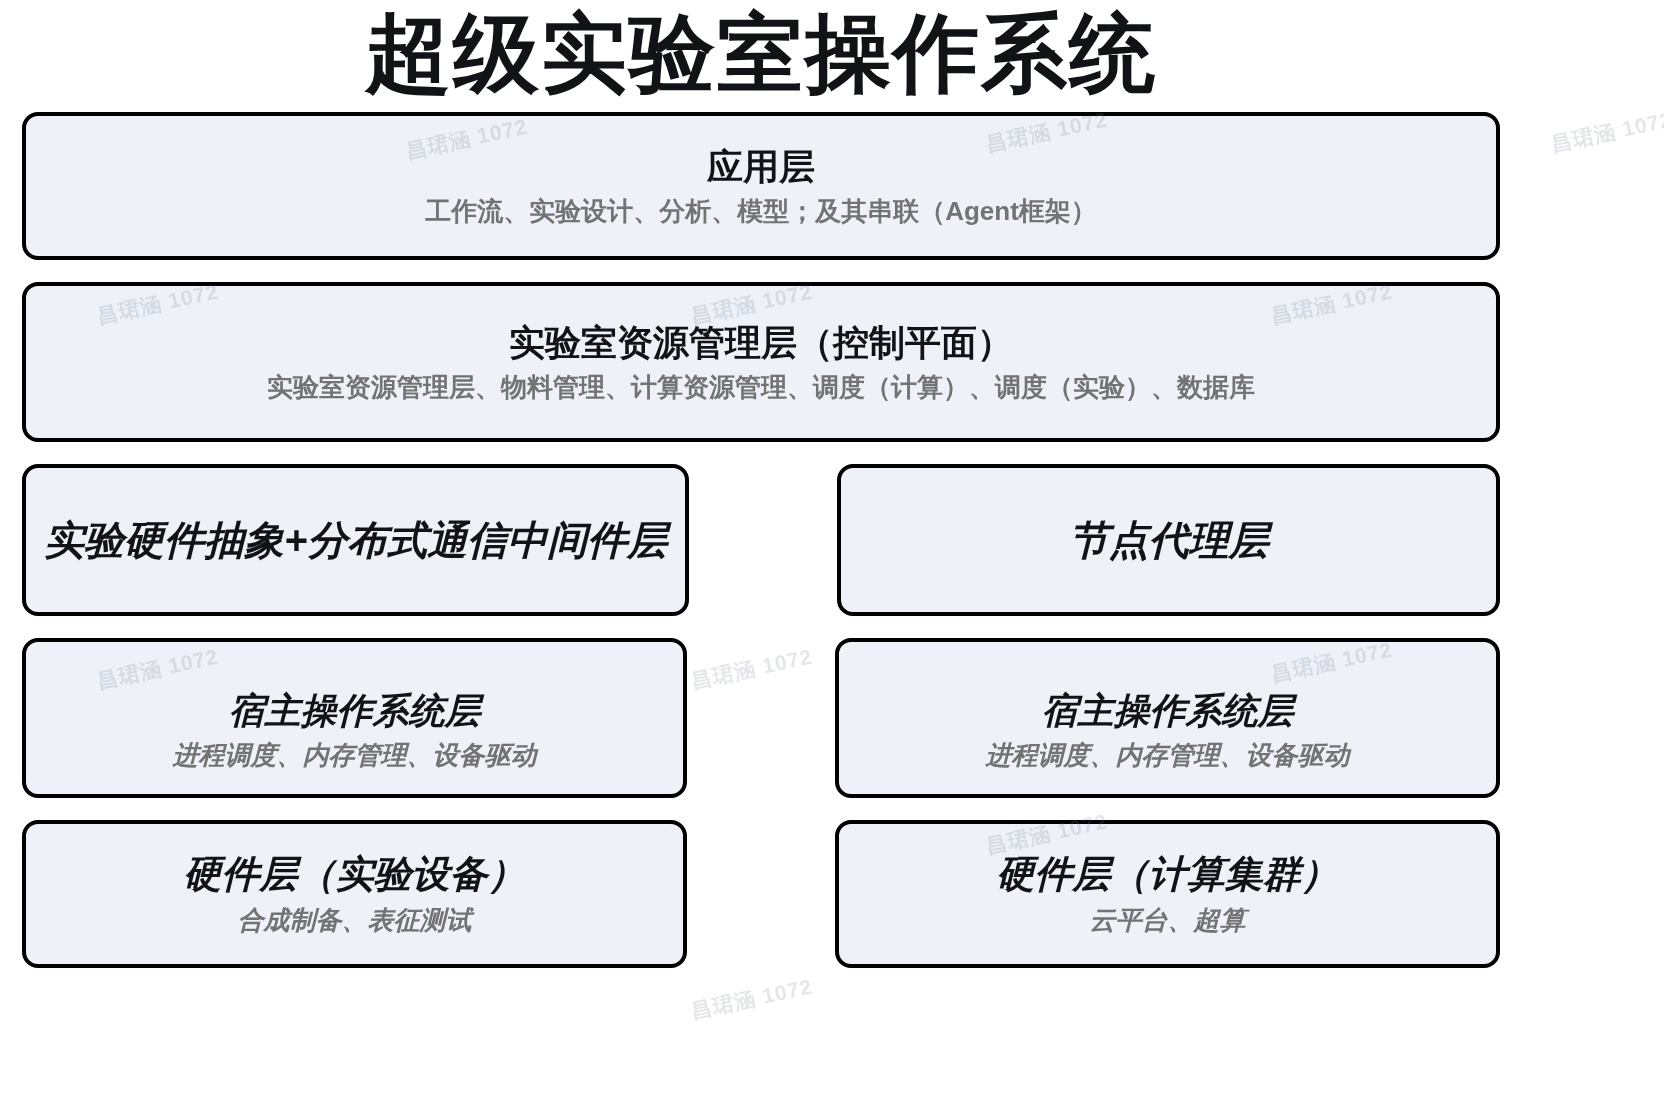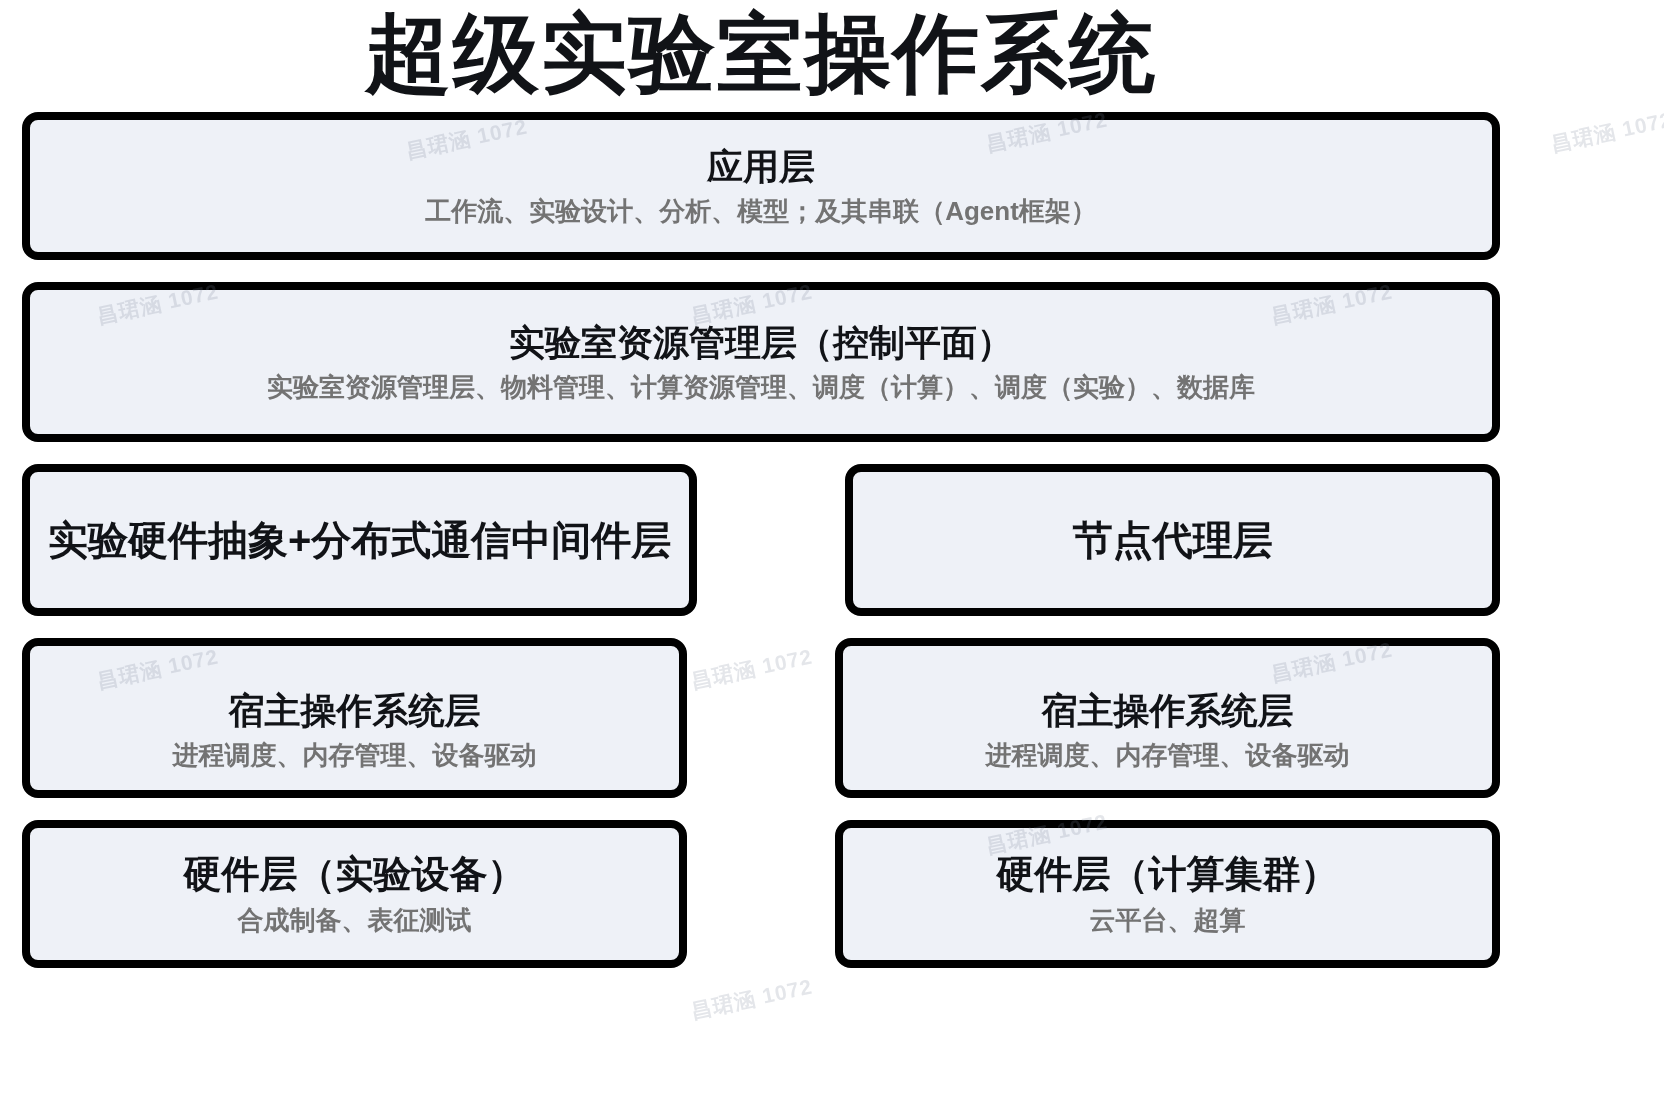--- a/index.html
+++ b/index.html
@@ -31,21 +31,21 @@
     letter-spacing: 2px;
     color: #111317;
     line-height: 1.05;
     padding-top: 8px;
     padding-bottom: 14px;
     white-space: nowrap;
   }
 
   .box {
     box-sizing: border-box;
-    border: 8px solid #000000;
+    border: 4px solid #000000;
     border-radius: 16px;
     background: #eef1f7;
     display: flex;
     flex-direction: column;
     align-items: center;
     justify-content: center;
     text-align: center;
     padding: 10px 18px;
     position: relative;
   }
@@ -72,21 +72,21 @@
   }
 
   .row-app { height: 148px; }
   .row-res { height: 160px; margin-top: 8px; }
 
   .split-row {
     display: flex;
     gap: 148px;
     margin-bottom: 22px;
   }
-  .split-row > .box { flex: 1 1 0; }
+  .split-row > .box { flex: 1 1 0; font-style: italic; }
 
   .row-middle { height: 152px; margin-top: 10px; }
   .row-host { height: 160px; margin-top: 12px; }
   .row-hw { height: 148px; margin-top: 12px; margin-bottom: 0; }
 
   .row-middle .box .head { font-size: 40px; }
   .row-hw .box .head { font-size: 38px; }
   .row-host .box .head { font-size: 36px; margin-top: 24px; }
 
   

